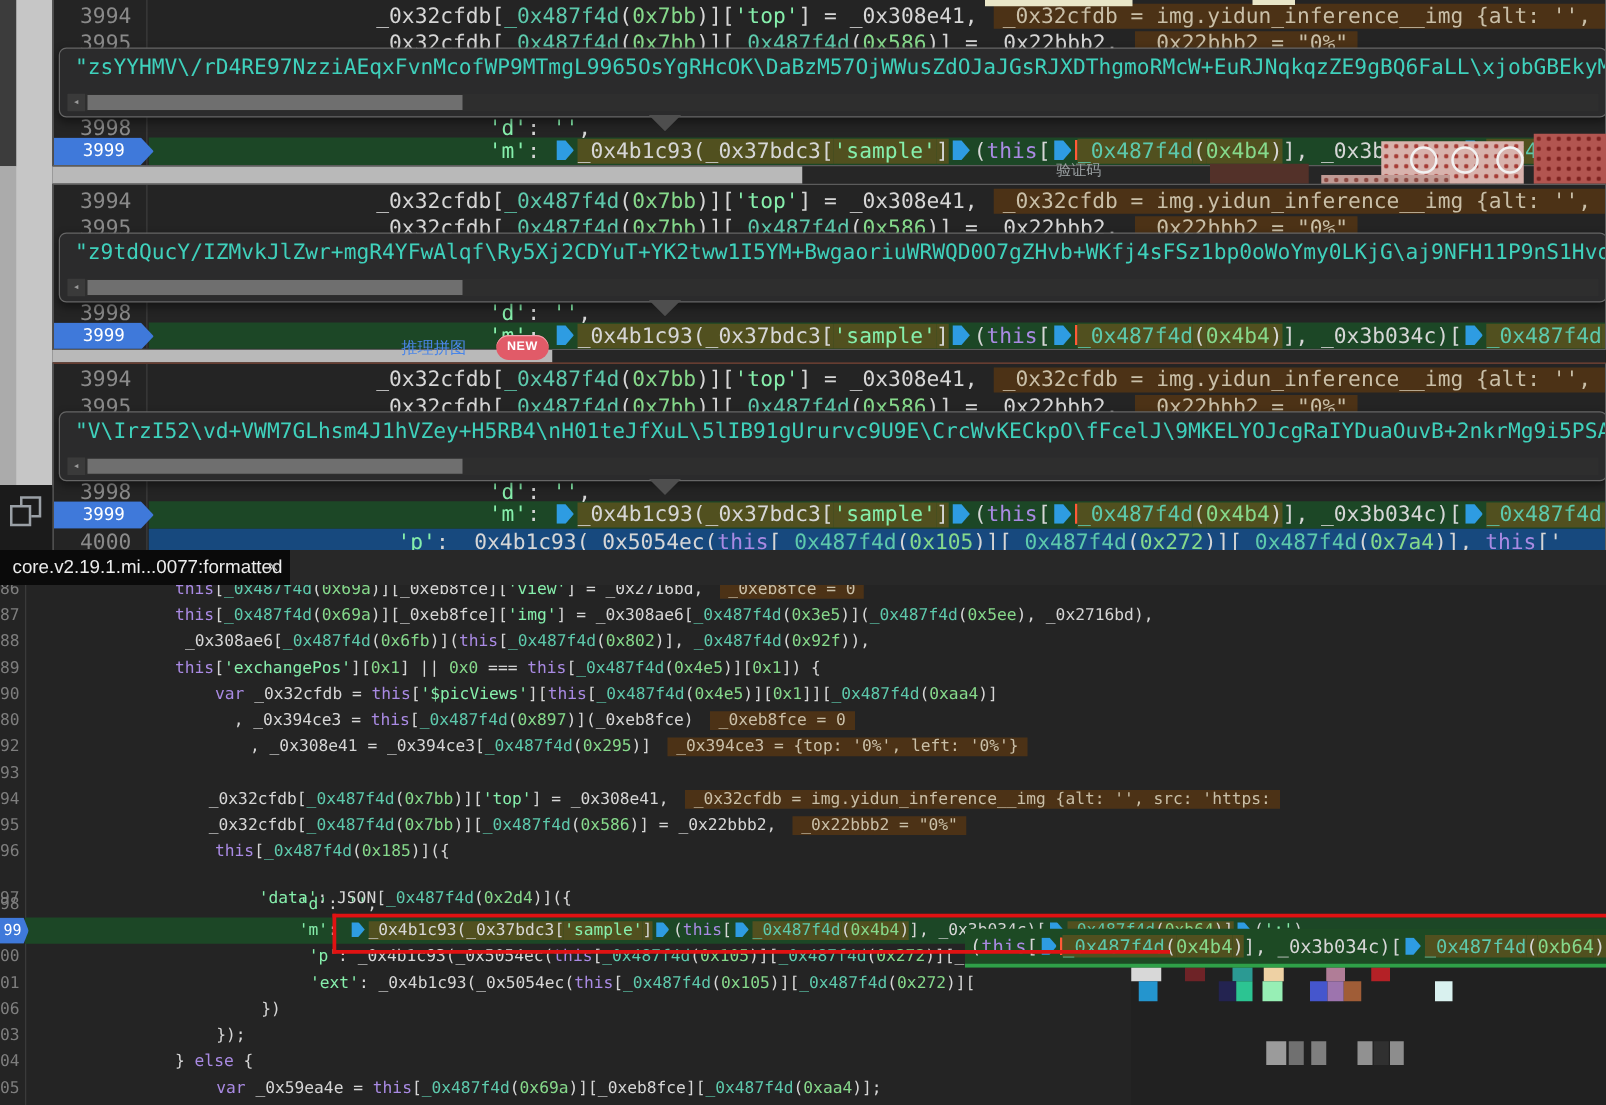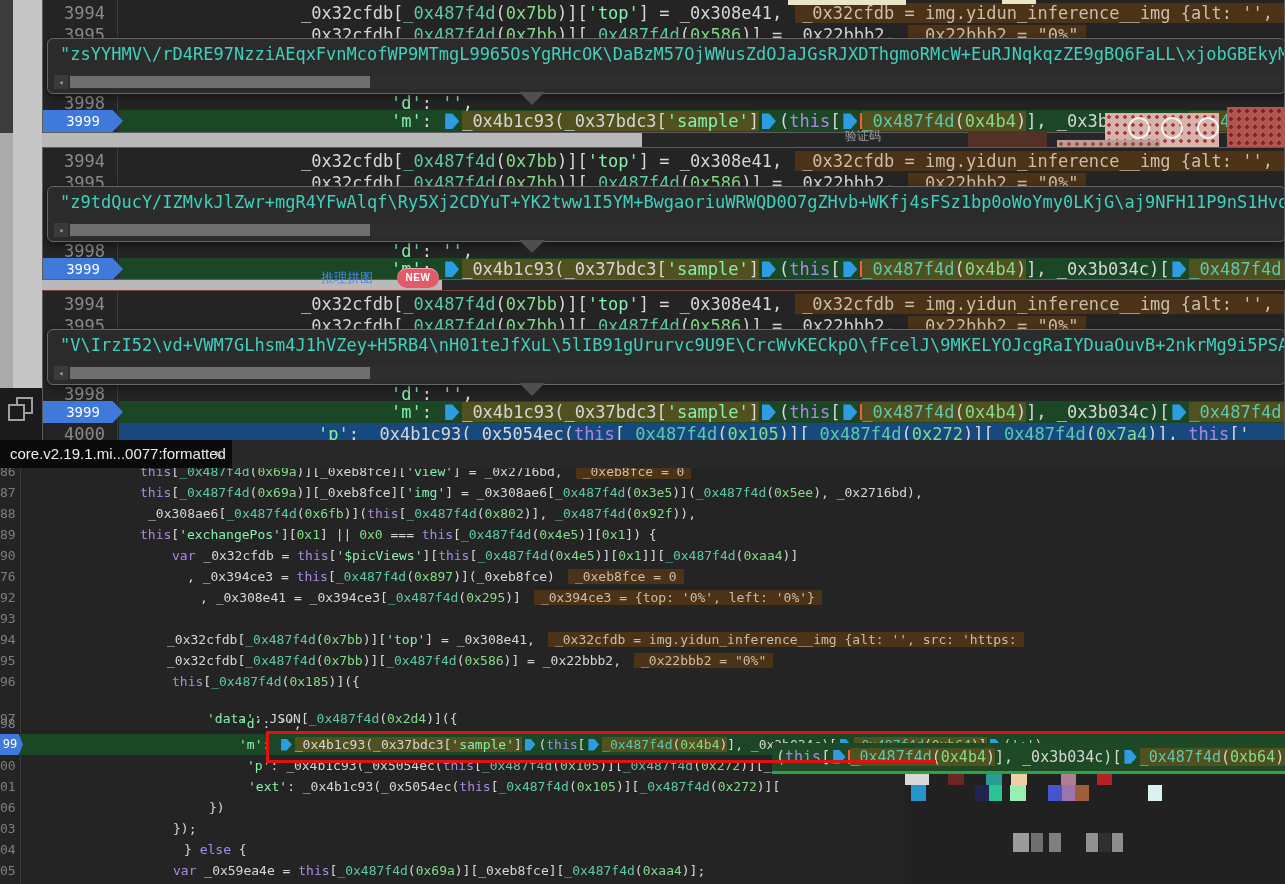--- a/index.html
+++ b/index.html
@@ -184,34 +184,34 @@
 </div>
 
 <div id="bottom">
   <div id="bsep"></div>
   <div class="rows">
       <div class="brow" style="top: -7px;"><div class="gut">86</div><div class="code" style="left: 140px;"><span class="tk">this</span><span class="tp">[</span><span class="tf">_0x487f4d</span><span class="tp">(</span><span class="tn">0x69a</span><span class="tp">)][_0xeb8fce][</span><span class="ts">'view'</span><span class="tp">] = _0x2716bd,</span><span class="badge">_0xeb8fce = 0</span></div></div>
       <div class="brow" style="top: 14px;"><div class="gut">87</div><div class="code" style="left: 140px;"><span class="tk">this</span><span class="tp">[</span><span class="tf">_0x487f4d</span><span class="tp">(</span><span class="tn">0x69a</span><span class="tp">)][_0xeb8fce][</span><span class="ts">'img'</span><span class="tp">] = _0x308ae6[</span><span class="tf">_0x487f4d</span><span class="tp">(</span><span class="tn">0x3e5</span><span class="tp">)](</span><span class="tf">_0x487f4d</span><span class="tp">(</span><span class="tn">0x5ee</span><span class="tp">), _0x2716bd),</span></div></div>
       <div class="brow" style="top: 35px;"><div class="gut">88</div><div class="code" style="left: 148px;"><span class="tp">_0x308ae6[</span><span class="tf">_0x487f4d</span><span class="tp">(</span><span class="tn">0x6fb</span><span class="tp">)](</span><span class="tk">this</span><span class="tp">[</span><span class="tf">_0x487f4d</span><span class="tp">(</span><span class="tn">0x802</span><span class="tp">)], </span><span class="tf">_0x487f4d</span><span class="tp">(</span><span class="tn">0x92f</span><span class="tp">)),</span></div></div>
       <div class="brow" style="top: 56px;"><div class="gut">89</div><div class="code" style="left: 140px;"><span class="tk">this</span><span class="tp">[</span><span class="ts">'exchangePos'</span><span class="tp">][</span><span class="tn">0x1</span><span class="tp">] || </span><span class="tn">0x0</span><span class="tp"> === </span><span class="tk">this</span><span class="tp">[</span><span class="tf">_0x487f4d</span><span class="tp">(</span><span class="tn">0x4e5</span><span class="tp">)][</span><span class="tn">0x1</span><span class="tp">]) {</span></div></div>
       <div class="brow" style="top: 77px;"><div class="gut">90</div><div class="code" style="left: 172px;"><span class="tk">var</span><span class="tp"> _0x32cfdb = </span><span class="tk">this</span><span class="tp">[</span><span class="ts">'$picViews'</span><span class="tp">][</span><span class="tk">this</span><span class="tp">[</span><span class="tf">_0x487f4d</span><span class="tp">(</span><span class="tn">0x4e5</span><span class="tp">)][</span><span class="tn">0x1</span><span class="tp">]][</span><span class="tf">_0x487f4d</span><span class="tp">(</span><span class="tn">0xaa4</span><span class="tp">)]</span></div></div>
-      <div class="brow" style="top: 98px;"><div class="gut">76</div><div class="code" style="left: 187px;"><span class="tp">, _0x394ce3 = </span><span class="tk">this</span><span class="tp">[</span><span class="tf">_0x487f4d</span><span class="tp">(</span><span class="tn">0x897</span><span class="tp">)](_0xeb8fce)</span><span class="badge">_0xeb8fce = 0</span></div></div>
+      <div class="brow" style="top: 98px;"><div class="gut">80</div><div class="code" style="left: 187px;"><span class="tp">, _0x394ce3 = </span><span class="tk">this</span><span class="tp">[</span><span class="tf">_0x487f4d</span><span class="tp">(</span><span class="tn">0x897</span><span class="tp">)](_0xeb8fce)</span><span class="badge">_0xeb8fce = 0</span></div></div>
       <div class="brow" style="top: 119px;"><div class="gut">92</div><div class="code" style="left: 200px;"><span class="tp">, _0x308e41 = _0x394ce3[</span><span class="tf">_0x487f4d</span><span class="tp">(</span><span class="tn">0x295</span><span class="tp">)]</span><span class="badge">_0x394ce3 = {top: '0%', left: '0%'}</span></div></div>
       <div class="brow" style="top: 140px;"><div class="gut">93</div></div>
       <div class="brow" style="top: 161px;"><div class="gut">94</div><div class="code" style="left: 167px;"><span class="tp">_0x32cfdb[</span><span class="tf">_0x487f4d</span><span class="tp">(</span><span class="tn">0x7bb</span><span class="tp">)][</span><span class="ts">'top'</span><span class="tp">] = _0x308e41,</span><span class="badge">_0x32cfdb = img.yidun_inference__img {alt: '', src: 'https:</span></div></div>
       <div class="brow" style="top: 182px;"><div class="gut">95</div><div class="code" style="left: 167px;"><span class="tp">_0x32cfdb[</span><span class="tf">_0x487f4d</span><span class="tp">(</span><span class="tn">0x7bb</span><span class="tp">)][</span><span class="tf">_0x487f4d</span><span class="tp">(</span><span class="tn">0x586</span><span class="tp">)] = _0x22bbb2,</span><span class="badge">_0x22bbb2 = "0%"</span></div></div>
       <div class="brow" style="top: 203px;"><div class="gut">96</div><div class="code" style="left: 172px;"><span class="tk">this</span><span class="tp">[</span><span class="tf">_0x487f4d</span><span class="tp">(</span><span class="tn">0x185</span><span class="tp">)]({</span></div></div>
       <div class="brow" style="top: 240px;"><div class="gut">97</div><div class="code" style="left: 207px;"><span class="ts">'data'</span><span class="tp">: JSON[</span><span class="tf">_0x487f4d</span><span class="tp">(</span><span class="tn">0x2d4</span><span class="tp">)]({</span></div></div>
       <div class="brow" style="top: 245px;"><div class="gut">98</div><div class="code" style="left: 239px;"><span class="ts">'d'</span><span class="tp">: </span><span class="ts">''</span><span class="tp">,</span></div></div>
       <div class="brow bexec" style="top: 266px;"><div class="bgutexec">99</div><div class="code" style="left: 239px;"><span class="ts">'m'</span><span class="tp">: </span><span class="marker"></span><span class="tp hl">_0x4b1c93(_0x37bdc3[</span><span class="ts hl">'sample'</span><span class="tp hl">]</span><span class="marker"></span><span class="tp">(</span><span class="tk">this</span><span class="tp">[</span><span class="marker"></span><span class="tf hl">_0x487f4d</span><span class="tp hl">(</span><span class="tn hl">0x4b4</span><span class="tp hl">)</span><span class="tp">], _0x3b034c)[</span><span class="marker"></span><span class="tf hl">_0x487f4d</span><span class="tp hl">(</span><span class="tn hl">0xb64</span><span class="tp hl">)]</span><span class="marker"></span><span class="tp">(</span><span class="ts">':'</span><span class="tp">)</span></div></div>
       <div class="brow" style="top: 287px;"><div class="gut">00</div><div class="code" style="left: 247px;"><span class="ts">'p'</span><span class="tp">: _0x4b1c93(_0x5054ec(</span><span class="tk">this</span><span class="tp">[</span><span class="tf">_0x487f4d</span><span class="tp">(</span><span class="tn">0x105</span><span class="tp">)][</span><span class="tf">_0x487f4d</span><span class="tp">(</span><span class="tn">0x272</span><span class="tp">)][_0</span></div></div>
       <div class="brow" style="top: 308px;"><div class="gut">01</div><div class="code" style="left: 248px;"><span class="ts">'ext'</span><span class="tp">: _0x4b1c93(_0x5054ec(</span><span class="tk">this</span><span class="tp">[</span><span class="tf">_0x487f4d</span><span class="tp">(</span><span class="tn">0x105</span><span class="tp">)][</span><span class="tf">_0x487f4d</span><span class="tp">(</span><span class="tn">0x272</span><span class="tp">)][</span></div></div>
       <div class="brow" style="top: 329px;"><div class="gut">06</div><div class="code" style="left: 209px;"><span class="tp">})</span></div></div>
       <div class="brow" style="top: 350px;"><div class="gut">03</div><div class="code" style="left: 173px;"><span class="tp">});</span></div></div>
-      <div class="brow" style="top: 371px;"><div class="gut">04</div><div class="code" style="left: 140px; margin-left: 44px;"><span class="tp">} </span><span class="tk">else</span><span class="tp"> {</span></div></div>
+      <div class="brow" style="top: 371px;"><div class="gut">04</div><div class="code" style="left: 140px;"><span class="tp">} </span><span class="tk">else</span><span class="tp"> {</span></div></div>
       <div class="brow" style="top: 392px;"><div class="gut">05</div><div class="code" style="left: 173px;"><span class="tk">var</span><span class="tp"> _0x59ea4e = </span><span class="tk">this</span><span class="tp">[</span><span class="tf">_0x487f4d</span><span class="tp">(</span><span class="tn">0x69a</span><span class="tp">)][_0xeb8fce][</span><span class="tf">_0x487f4d</span><span class="tp">(</span><span class="tn">0xaa4</span><span class="tp">)];</span></div></div>
     </div>
 </div>
 
 <div id="goverlay"><span class="tp">(</span><span class="tk">this</span><span class="tp">[</span><span class="marker"></span><span class="caret"></span><span class="tf hl">_0x487f4d</span><span class="tp hl">(</span><span class="tn hl">0x4b4</span><span class="tp hl">)</span><span class="tp">], _0x3b034c)[</span><span class="marker"></span><span class="tf hl">_0x487f4d</span><span class="tp hl">(</span><span class="tn hl">0xb64</span><span class="tp hl">)]</span></div>
 <div id="doverlay">
     <div class="swatch" style="left: 0px; top: 13px; width: 24px; height: 17px; background: rgb(216, 216, 216);"></div>
     <div class="swatch" style="left: 43px; top: 13px; width: 16px; height: 17px; background: rgb(110, 35, 39);"></div>
     <div class="swatch" style="left: 81px; top: 13px; width: 16px; height: 17px; background: rgb(43, 154, 147);"></div>
     <div class="swatch" style="left: 106px; top: 13px; width: 16px; height: 17px; background: rgb(238, 209, 164);"></div>

